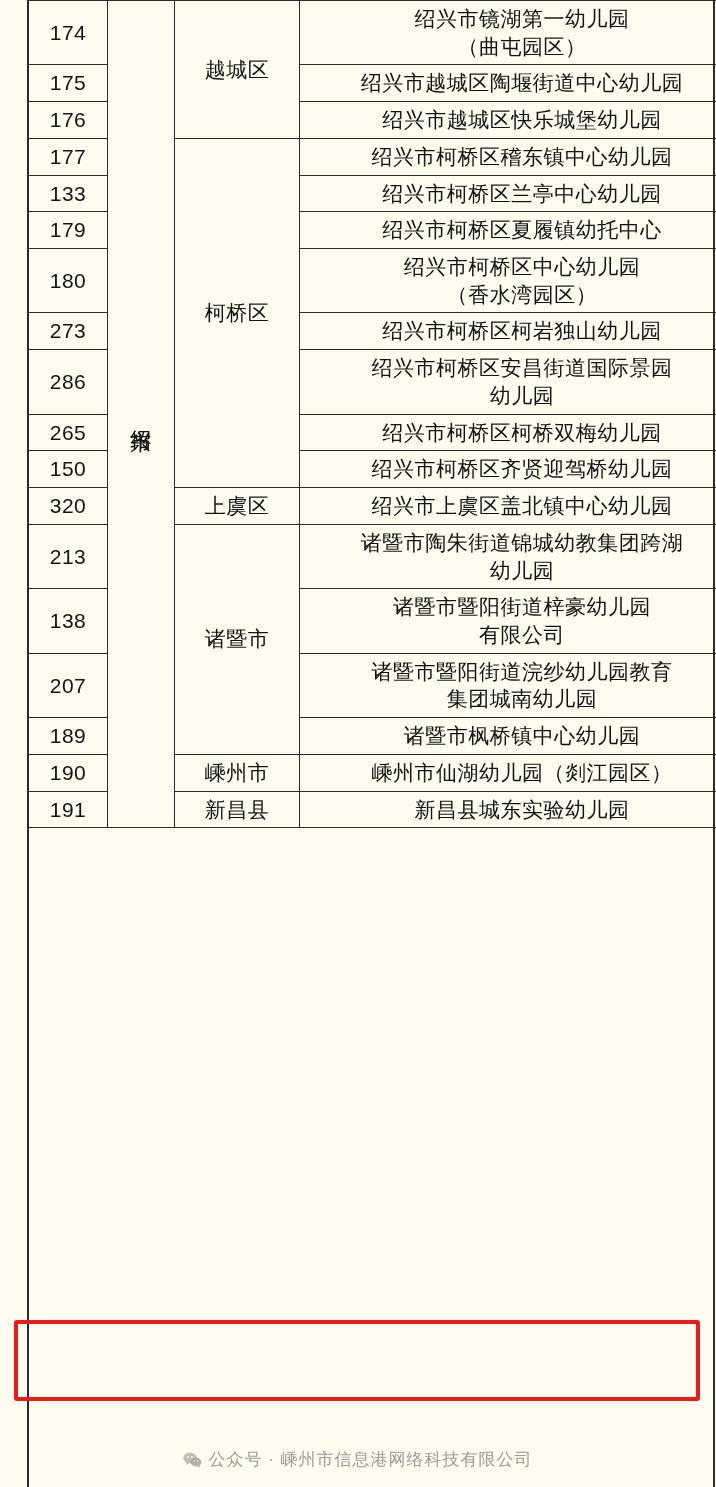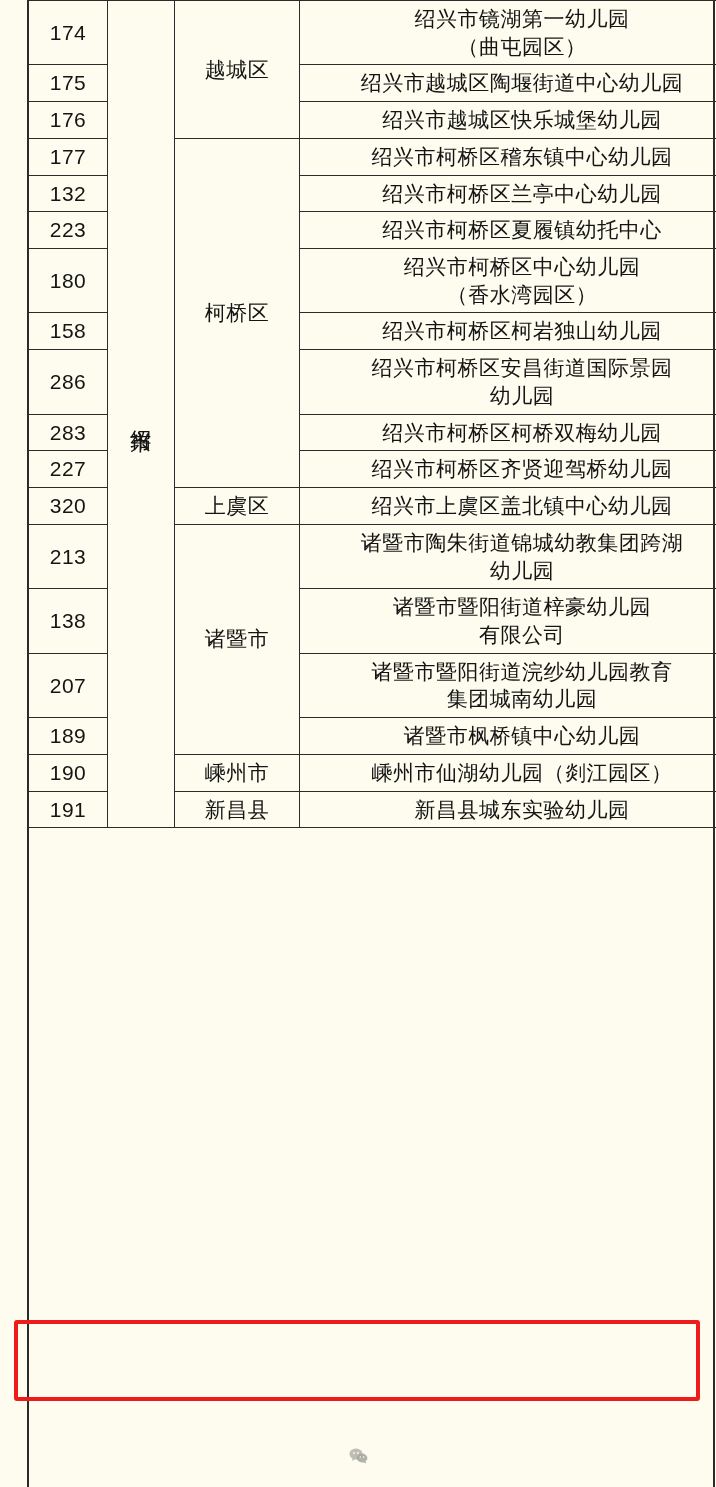--- a/index.html
+++ b/index.html
@@ -128,45 +128,45 @@
         <td class="col-num">176</td>
         <td class="col-name">绍兴市越城区快乐城堡幼儿园</td>
       </tr>
 
       <tr>
         <td class="col-num">177</td>
         <td class="col-district" rowspan="8">柯桥区</td>
         <td class="col-name">绍兴市柯桥区稽东镇中心幼儿园</td>
       </tr>
       <tr>
-        <td class="col-num">132</td>
+        <td class="col-num">133</td>
         <td class="col-name">绍兴市柯桥区兰亭中心幼儿园</td>
       </tr>
       <tr>
-        <td class="col-num">223</td>
+        <td class="col-num">179</td>
         <td class="col-name">绍兴市柯桥区夏履镇幼托中心</td>
       </tr>
       <tr>
         <td class="col-num">180</td>
         <td class="col-name"><span>绍兴市柯桥区中心幼儿园<br>（香水湾园区）</span></td>
       </tr>
       <tr>
-        <td class="col-num">158</td>
+        <td class="col-num">273</td>
         <td class="col-name">绍兴市柯桥区柯岩独山幼儿园</td>
       </tr>
       <tr>
         <td class="col-num">286</td>
         <td class="col-name"><span>绍兴市柯桥区安昌街道国际景园<br>幼儿园</span></td>
       </tr>
       <tr>
-        <td class="col-num">283</td>
+        <td class="col-num">265</td>
         <td class="col-name">绍兴市柯桥区柯桥双梅幼儿园</td>
       </tr>
       <tr>
-        <td class="col-num">227</td>
+        <td class="col-num">150</td>
         <td class="col-name">绍兴市柯桥区齐贤迎驾桥幼儿园</td>
       </tr>
 
       <tr>
         <td class="col-num">320</td>
         <td class="col-district">上虞区</td>
         <td class="col-name">绍兴市上虞区盖北镇中心幼儿园</td>
       </tr>
 
       <tr>
@@ -209,15 +209,16 @@
         <ellipse cx="7" cy="6" rx="6.6" ry="5.4" fill="#8a8a8a" opacity="0.75"></ellipse>
         <polygon points="3.5,10 3.2,13 6.2,11" fill="#8a8a8a" opacity="0.75"></polygon>
         <ellipse cx="13" cy="10" rx="5.4" ry="4.4" fill="#8a8a8a" opacity="0.9"></ellipse>
         <polygon points="16.5,13 17,15.6 14,14.2" fill="#8a8a8a" opacity="0.9"></polygon>
         <circle cx="5" cy="5" r="0.9" fill="#fdfcee"></circle>
         <circle cx="9" cy="5" r="0.9" fill="#fdfcee"></circle>
         <circle cx="11.3" cy="9" r="0.75" fill="#fdfcee"></circle>
         <circle cx="14.7" cy="9" r="0.75" fill="#fdfcee"></circle>
       </svg>
     </span>
+    <span>公众号 · 嵊州市信息港网络科技有限公司</span>
   </div>
 
 </div>
 
 </body></html>

